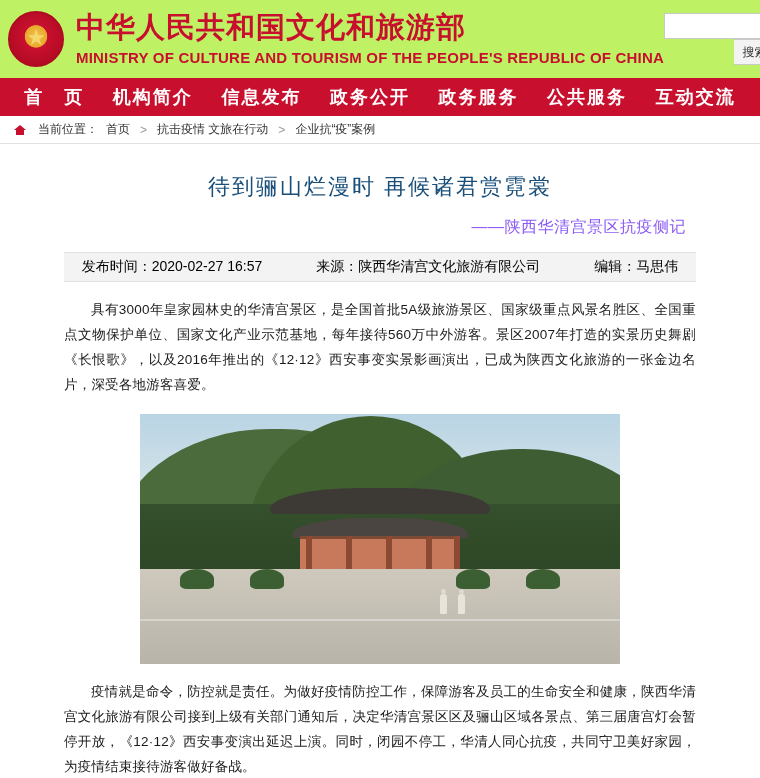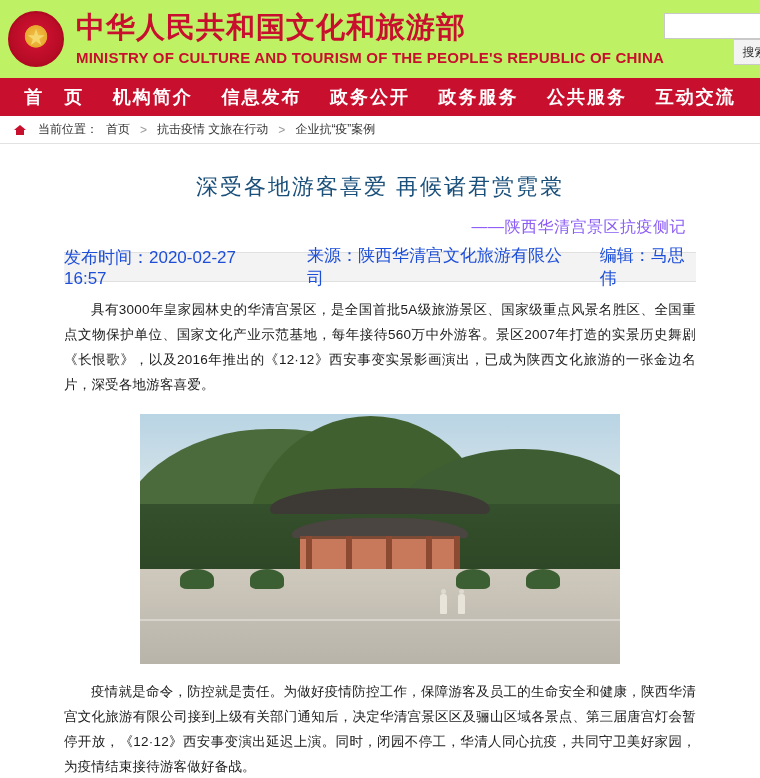--- a/index.html
+++ b/index.html
@@ -171,23 +171,23 @@
   }
   .meta-bar {
     margin: 14px 0 0 0;
     background: #f3f3f3;
     border-top: 1px solid #e0e0e0;
     border-bottom: 1px solid #e0e0e0;
     height: 30px;
     display: flex;
     align-items: center;
     justify-content: center;
-    gap: 36px;
-    font-size: 17px;
-    color: #1d4ed8;
+    gap: 54px;
+    font-size: 14px;
+    color: #000000;
   }
   .body-text {
     margin: 16px 0 0 0;
     font-size: 13.5px;
     color: #1a1a1a;
     line-height: 1.85;
     text-align: justify;
     text-indent: 2em;
     letter-spacing: 0.2px;
   }
@@ -335,21 +335,21 @@
     <span class="bc-home-icon"></span>
     <span class="bc-label">当前位置：</span>
     <a class="bc-link">首页</a>
     <span class="bc-sep">&gt;</span>
     <a class="bc-link">抗击疫情 文旅在行动</a>
     <span class="bc-sep">&gt;</span>
     <a class="bc-link">企业抗“疫”案例</a>
   </div>
 
   <div class="article">
-    <h1 class="art-title">深受各地游客喜爱 再候诸君赏霓裳</h1>
+    <h1 class="art-title">待到骊山烂漫时 再候诸君赏霓裳</h1>
     <div class="art-subtitle">——陕西华清宫景区抗疫侧记</div>
 
     <div class="meta-bar">
       <span>发布时间：2020-02-27 16:57</span>
       <span>来源：陕西华清宫文化旅游有限公司</span>
       <span>编辑：马思伟</span>
     </div>
 
     <p class="body-text">具有3000年皇家园林史的华清宫景区，是全国首批5A级旅游景区、国家级重点风景名胜区、全国重点文物保护单位、国家文化产业示范基地，每年接待560万中外游客。景区2007年打造的实景历史舞剧《长恨歌》，以及2016年推出的《12·12》西安事变实景影画演出，已成为陕西文化旅游的一张金边名片，深受各地游客喜爱。</p>
 

